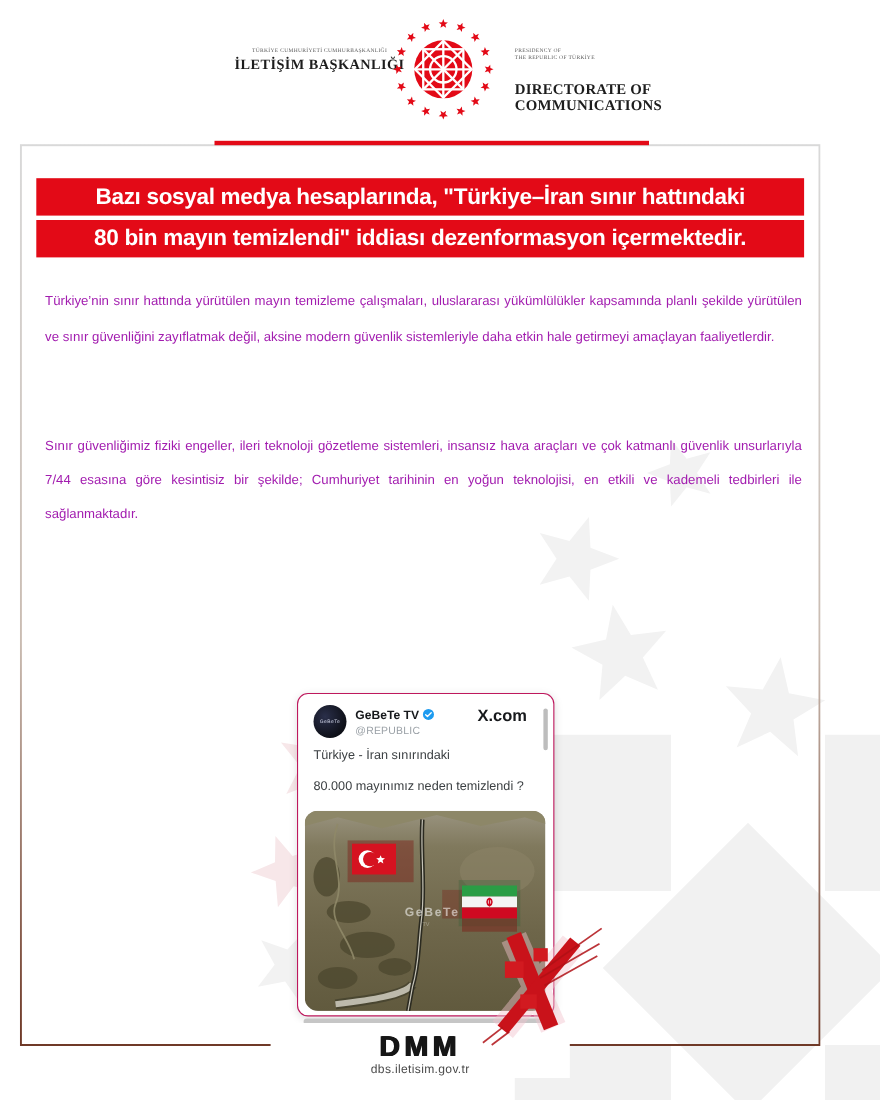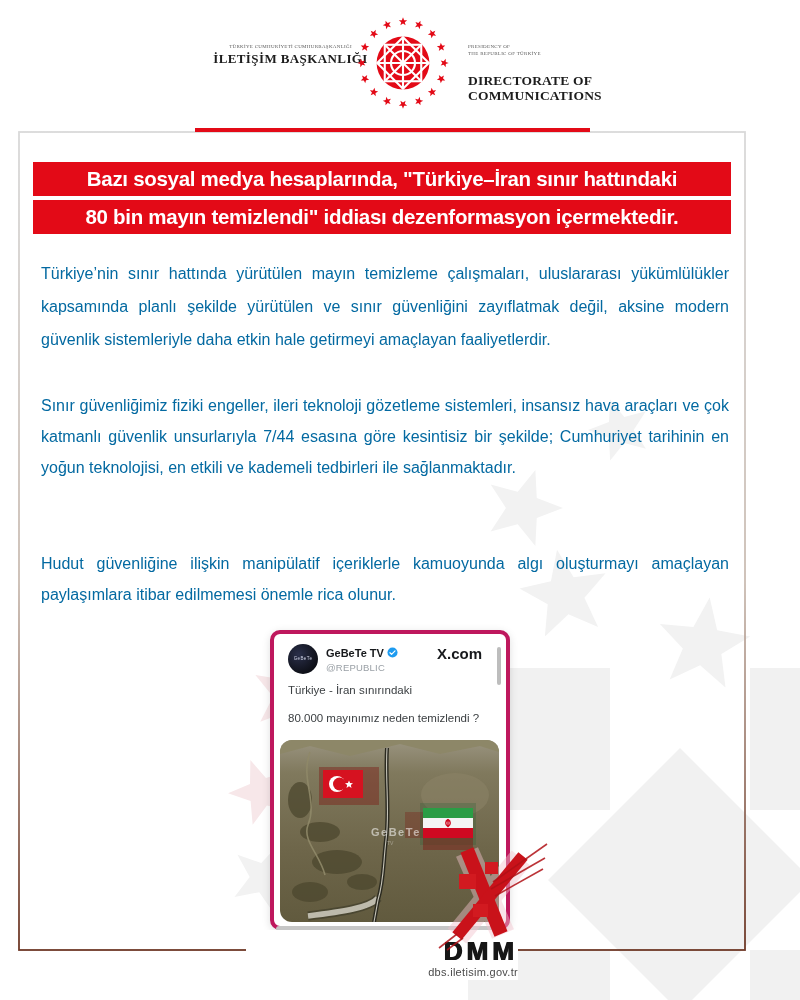--- a/index.html
+++ b/index.html
@@ -20,44 +20,44 @@
   .top-line{position:absolute;left:195px;top:128px;width:395px;height:4px;background:#e30a17;z-index:3;}
   
   .watermark{position:absolute;left:0;top:0;width:800px;height:1000px;z-index:0;}
   
   .card{position:absolute;left:18px;top:131px;width:728px;height:821px;background:transparent;z-index:1;}
   .card-border{position:absolute;left:0;top:0;width:728px;height:821px;pointer-events:none;}
   .hbar{position:absolute;left:15px;width:698px;height:34px;background:#e30a17;color:#ffffff;
         font-weight:bold;font-size:20.5px;letter-spacing:-0.3px;text-align:center;line-height:34px;white-space:nowrap;}
   .hbar1{top:31px;}
   .hbar2{top:69px;}
-  .para{position:absolute;left:23px;width:688px;color:#0369a1;font-size:16px;text-align:justify;}
+  .para{position:absolute;left:23px;width:688px;color:#a21caf;font-size:12px;text-align:justify;}
   .p1{top:126px;line-height:33px;}
   .p2{top:259px;line-height:31px;}
   .p3{top:417px;line-height:31px;}
   
   .tweet{position:absolute;left:252px;top:499px;width:232px;height:292px;background:#ffffff;
-         border:4px solid #be185d;border-radius:10px;box-shadow:0 2px 8px rgba(0,0,0,.13);}
+         border:1px solid #be185d;border-radius:10px;box-shadow:0 2px 8px rgba(0,0,0,.13);}
   .avatar{position:absolute;left:14px;top:10px;width:30px;height:30px;border-radius:50%;
           background:radial-gradient(circle at 35% 35%, #2a2f4a, #0e1018 70%);
           color:#cfd3e6;font-size:4.5px;text-align:center;line-height:30px;letter-spacing:.4px;}
   .tw-name{position:absolute;left:52px;top:13px;font-size:11px;font-weight:bold;color:#17191c;white-space:nowrap;}
   .tw-badge{display:inline-block;vertical-align:-1px;margin-left:3px;}
   .tw-handle{position:absolute;left:52px;top:28px;font-size:9.5px;color:#9aa0a6;letter-spacing:.2px;}
   .tw-source{position:absolute;right:24px;top:11px;font-size:15px;font-weight:bold;color:#17191c;}
   .tw-vscroll{position:absolute;right:5px;top:13px;width:4px;height:38px;background:#bdbdbd;border-radius:2px;}
   .tw-line{position:absolute;left:14px;font-size:11.5px;color:#3c4043;white-space:nowrap;}
   .tw-line1{top:50px;}
   .tw-line2{top:78px;}
   .tw-img{position:absolute;left:6px;top:106px;width:219px;height:182px;border-radius:12px;overflow:hidden;}
   
   .hscroll{position:absolute;left:258px;top:795px;width:217px;height:6px;background:#c6c6c6;border-radius:3px;}
   .redx{position:absolute;left:415px;top:705px;width:118px;height:116px;z-index:4;}
   .dmm-badge{position:absolute;left:50%;top:799px;transform:translateX(-50%);width:272px;height:50px;
-             background:#ffffff;text-align:right;z-index:2;}
+             background:#ffffff;text-align:center;z-index:2;}
   .dmm-logo{font-size:26px;font-weight:900;letter-spacing:4px;color:#161616;line-height:26px;margin-top:8px;
             text-shadow:0.6px 0 #161616,-0.6px 0 #161616;}
   .dmm-url{font-size:11px;color:#4a4a4a;margin-top:2px;letter-spacing:.3px;}
 </style>
 </head>
 <body>
 
 <svg class="watermark" viewBox="0 0 800 1000" aria-hidden="true">
   <defs>
     <path id="wstar" d="M0,-40 L10,-13.8 L38,-12.4 L16.2,5.3 L23.5,32.4 L0,17 L-23.5,32.4 L-16.2,5.3 L-38,-12.4 L-10,-13.8 Z"></path>
@@ -143,21 +143,20 @@
       </linearGradient>
     </defs>
     <rect x="1" y="1" width="726" height="818" fill="none" stroke="url(#bgrad)" stroke-width="1.8"></rect>
   </svg>
 
   <div class="hbar hbar1">Bazı sosyal medya hesaplarında, "Türkiye–İran sınır hattındaki</div>
   <div class="hbar hbar2">80 bin mayın temizlendi" iddiası dezenformasyon içermektedir.</div>
 
   <div class="para p1">Türkiye’nin sınır hattında yürütülen mayın temizleme çalışmaları, uluslararası yükümlülükler kapsamında planlı şekilde yürütülen ve sınır güvenliğini zayıflatmak değil, aksine modern güvenlik sistemleriyle daha etkin hale getirmeyi amaçlayan faaliyetlerdir.</div>
   <div class="para p2">Sınır güvenliğimiz fiziki engeller, ileri teknoloji gözetleme sistemleri, insansız hava araçları ve çok katmanlı güvenlik unsurlarıyla 7/44 esasına göre kesintisiz bir şekilde; Cumhuriyet tarihinin en yoğun teknolojisi, en etkili ve kademeli tedbirleri ile sağlanmaktadır.</div>
-  <div class="para p3">Hudut güvenliğine ilişkin manipülatif içeriklerle kamuoyunda algı oluşturmayı amaçlayan paylaşımlara itibar edilmemesi önemle rica olunur.</div>
 
   <div class="tweet">
     <div class="avatar">GeBeTe</div>
     <div class="tw-name"><span>GeBeTe TV</span><svg class="tw-badge" width="11" height="11" viewBox="0 0 24 24">
           <circle cx="12" cy="12" r="11" fill="#1d9bf0"></circle>
           <path d="M6.5,12.5 L10,16 L17.5,8.5" stroke="#fff" stroke-width="2.6" fill="none" stroke-linecap="round" stroke-linejoin="round"></path>
         </svg></div>
     <div class="tw-handle">@REPUBLIC</div>
     <div class="tw-source">X.com</div>
     <div class="tw-vscroll"></div>

